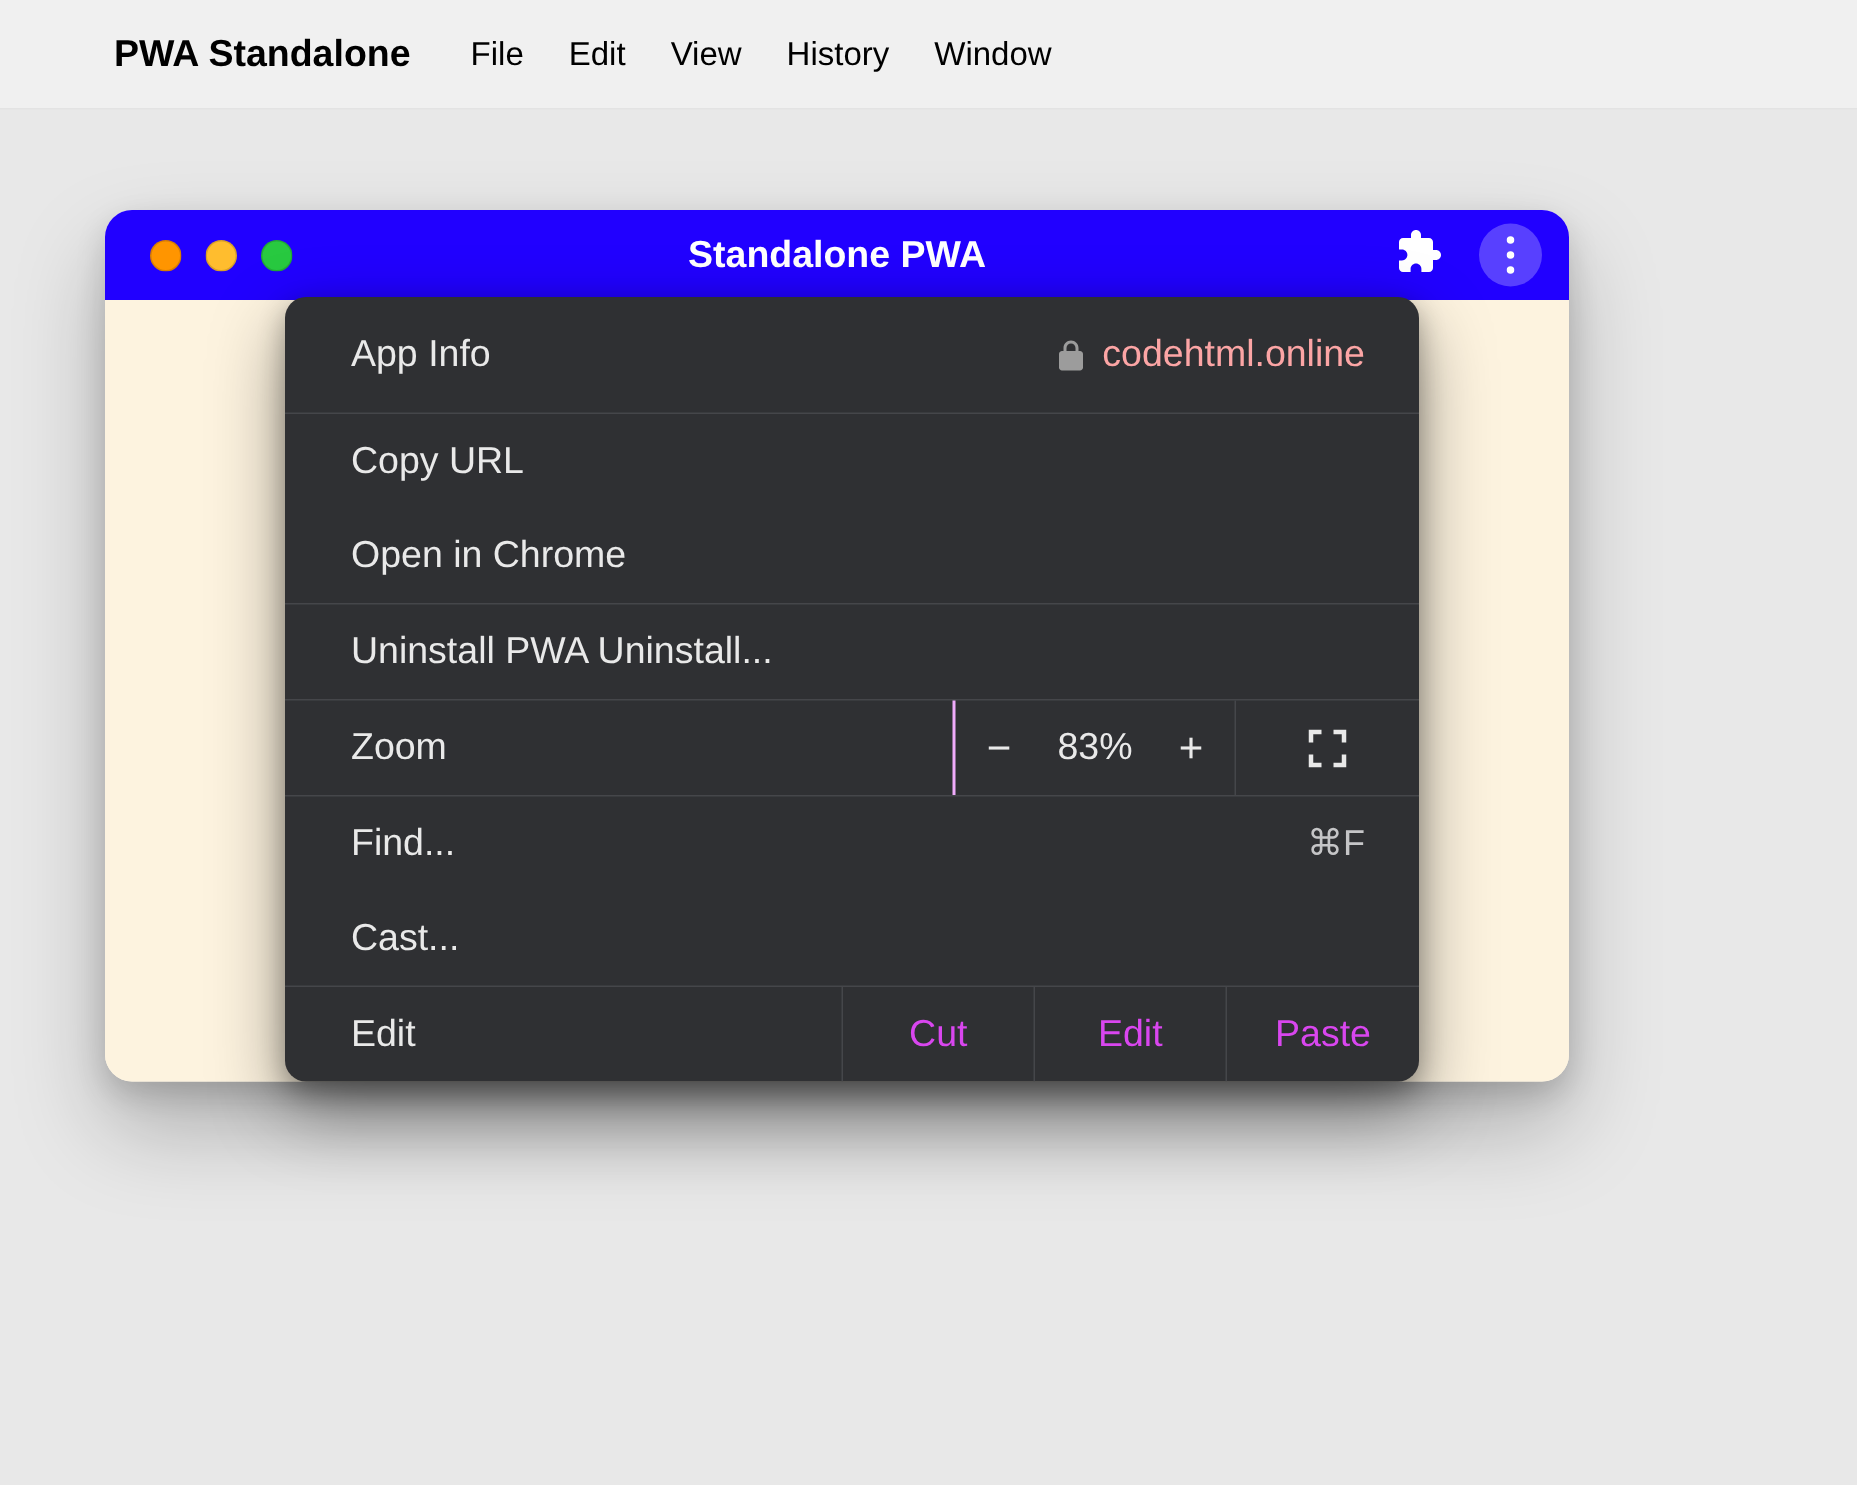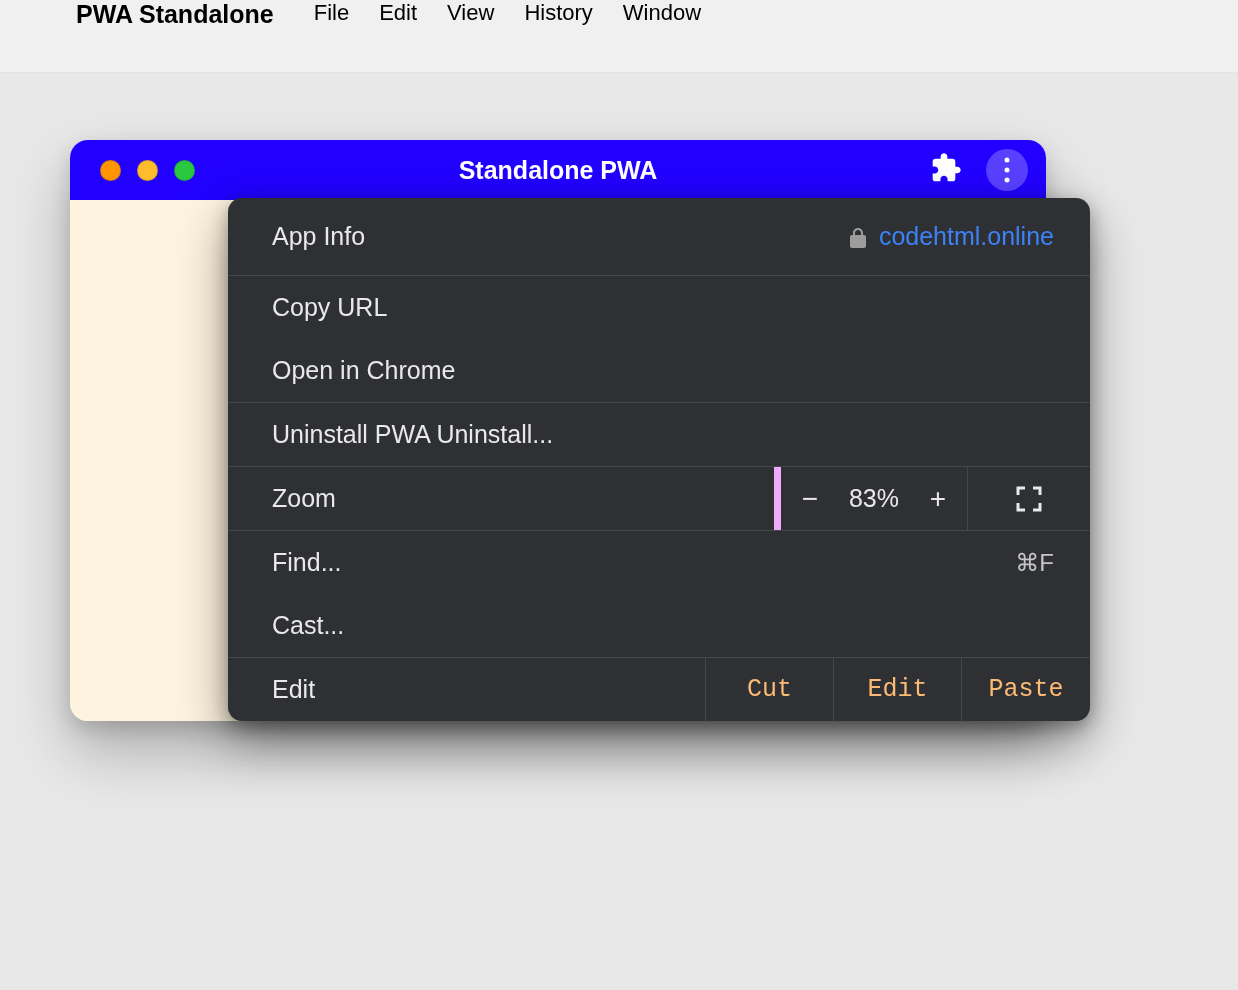--- a/index.html
+++ b/index.html
@@ -14,21 +14,21 @@
       height: 990px;
       overflow: hidden;
       position: relative;
     }
     
     
     .menubar {
       height: 73px;
       background: #f0f0f0;
       display: flex;
-      align-items: flex-start;
+      align-items: center;
       padding-left: 38px;
       gap: 30px;
       border-bottom: 1px solid rgba(0,0,0,0.05);
     }
     .apple-logo {
       font-size: 30px;
       color: #000;
       margin-right: 8px;
     }
     .app-name {
@@ -120,28 +120,27 @@
       bottom: 0;
       background: #fdf3df;
       border-radius: 0 0 18px 18px;
     }
     
     
     .dropdown {
       position: absolute;
       left: 190px;
       top: 198px;
-      width: 862px;
+      width: 756px;
       background: #2f3033;
       border-radius: 14px;
       box-shadow: 0 20px 50px rgba(0,0,0,0.4), 0 6px 18px rgba(0,0,0,0.3);
       color: #e9e9e9;
       font-size: 25px;
       overflow: hidden;
-      margin-left: 38px;
     }
     .dd-section {
       border-bottom: 1px solid #45464a;
     }
     .dd-section:last-child {
       border-bottom: none;
     }
     .dd-row {
       display: flex;
       align-items: center;
@@ -153,21 +152,21 @@
       padding-bottom: 24px;
     }
     .dd-label {
       color: #e9e9e9;
     }
     .dd-right {
       margin-left: auto;
       display: flex;
       align-items: center;
       gap: 12px;
-      color: #3b82f6;
+      color: #fca5a5;
     }
     .lock-icon {
       width: 18px;
       height: 22px;
       display: inline-block;
     }
     .lock-icon svg {
       fill: #9c9c9c;
       width: 100%;
       height: 100%;
@@ -180,21 +179,21 @@
     .zoom-row {
       display: flex;
       align-items: stretch;
       border-bottom: 1px solid #45464a;
     }
     .zoom-label-cell {
       flex: 1;
       padding: 17px 36px 17px 44px;
       display: flex;
       align-items: flex-end;
-      border-right: 7px solid #f0abfc;
+      border-right: 2px solid #f0abfc;
     }
     .zoom-controls {
       display: flex;
       align-items: center;
       border-right: 1px solid #45464a;
     }
     .zoom-btn {
       width: 58px;
       display: flex;
       align-items: center;
@@ -231,22 +230,21 @@
       display: flex;
       align-items: center;
       border-right: 1px solid #45464a;
     }
     .edit-btn {
       width: 128px;
       display: flex;
       align-items: center;
       justify-content: center;
       border-right: 1px solid #45464a;
-      color: #fdba74;
-      font-family: Liberation Mono, monospace;
+      color: #d946ef;
     }
     .edit-btn:last-child {
       border-right: none;
     }
   </style>
 </head>
 <body>
 
 <div class="menubar">
   <span class="apple-logo"></span>

